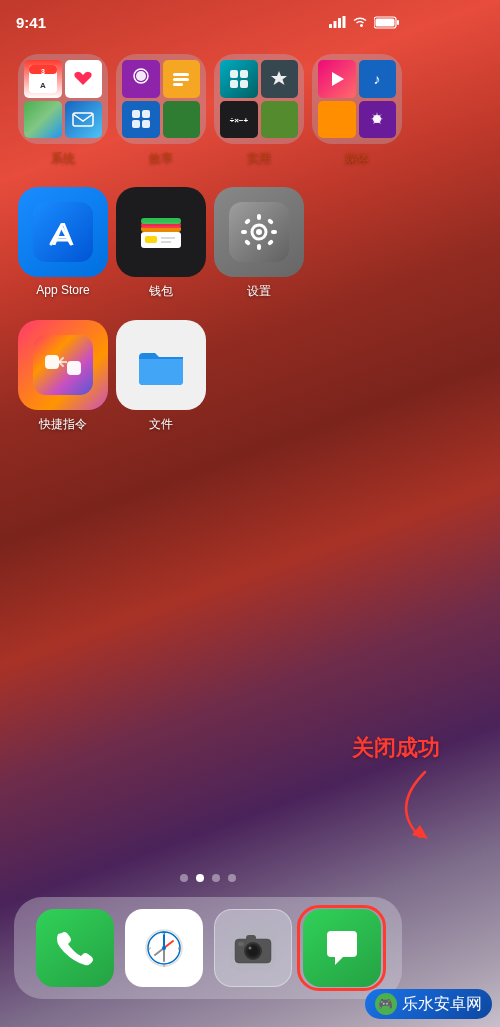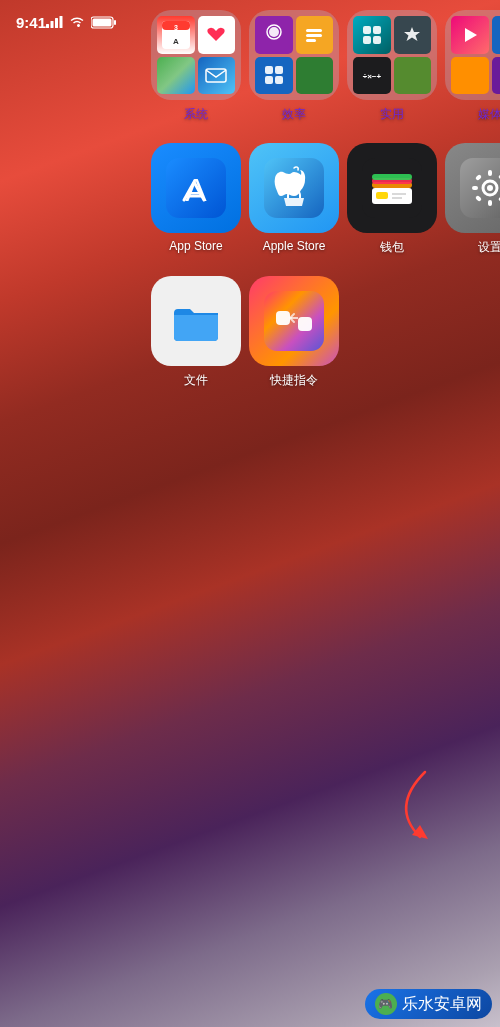--- a/index.html
+++ b/index.html
@@ -28,21 +28,21 @@
         #aaa0b0 95%,
         #c8c0cc 100%
       );
     }
 
     .screen-content {
       position: relative;
       width: 416px;
       height: 1027px;
       display: flex;
-      flex-direction: row;
+      flex-direction: column;
     }
 
     
     .status-bar {
       height: 44px;
       display: flex;
       align-items: center;
       justify-content: space-between;
       padding: 0 16px;
       color: white;
@@ -98,21 +98,21 @@
       padding: 6px;
       overflow: hidden;
     }
 
     .folder-sub {
       border-radius: 5px;
       overflow: hidden;
     }
 
     .folder-label {
-      color: #6d28d9;
+      color: #c2410c;
       font-size: 12px;
       text-shadow: 0 1px 3px rgba(0,0,0,0.5);
       text-align: center;
     }
 
     
     .app-row {
       display: grid;
       grid-template-columns: repeat(4, 1fr);
       gap: 8px;
@@ -457,40 +457,20 @@
             </defs>
             <rect width="60" height="60" fill="url(#as-grad)" rx="13"></rect>
             <text x="30" y="32" font-size="32" fill="white" text-anchor="middle" dominant-baseline="central" font-weight="300">A</text>
             <path d="M18 42 L28 24 L38 42" stroke="white" stroke-width="3" fill="none" stroke-linecap="round"></path>
             <line x1="21" y1="38" x2="35" y2="38" stroke="white" stroke-width="3" stroke-linecap="round"></line>
           </svg>
         </div>
         <span class="app-label">App Store</span>
       </div>
 
-      <div class="app-item">
-        <div class="app-icon icon-applestore">
-          <svg width="60" height="60" viewBox="0 0 60 60">
-            <defs>
-              <linearGradient id="aps-grad" x1="0%" y1="0%" x2="100%" y2="100%">
-                <stop offset="0%" style="stop-color:#4fc3f7"></stop>
-                <stop offset="100%" style="stop-color:#1565c0"></stop>
-              </linearGradient>
-            </defs>
-            <rect width="60" height="60" fill="url(#aps-grad)" rx="13"></rect>
-
-            <path d="M30 14 C34 14 37 17 37 17 C37 17 38 14 36 12 C39 12 42 16 41 22 C41 28 37 32 37 32 C35 36 33 38 30 38 C27 38 25 36 23 36 C21 36 19 38 17 38 C15 38 14 36 13 33 C11 29 10 24 11 20 C12 15 16 13 19 14 C21 15 23 16 25 16 C27 16 28 14 30 14Z" fill="white"></path>
-            <path d="M30 10 C32 8 35 9 34 12" stroke="white" stroke-width="1.5" fill="none" stroke-linecap="round"></path>
-
-            <path d="M20 40 L22 48 L38 48 L40 40Z" fill="white" opacity="0.9"></path>
-            <path d="M24 40 L24 37 Q24 33 30 33 Q36 33 36 37 L36 40" stroke="white" stroke-width="2" fill="none"></path>
-          </svg>
-        </div>
-        <span class="app-label">Apple Store</span>
-      </div>
 
       <div class="app-item">
         <div class="app-icon icon-wallet">
           <svg width="60" height="60" viewBox="0 0 60 60">
             <rect width="60" height="60" fill="#1c1c1e" rx="13"></rect>
 
             <rect x="10" y="24" width="40" height="6" rx="3" fill="#ff9500" opacity="0.9"></rect>
             <rect x="10" y="20" width="40" height="6" rx="3" fill="#ff2d55" opacity="0.9"></rect>
             <rect x="10" y="16" width="40" height="6" rx="3" fill="#30d158" opacity="0.9"></rect>
 
@@ -526,32 +506,20 @@
             <rect x="16.5" y="37.5" width="4" height="6" rx="2" fill="white" transform="rotate(-45 18.5 40.5)"></rect>
             <rect x="39.5" y="37.5" width="4" height="6" rx="2" fill="white" transform="rotate(45 41.5 40.5)"></rect>
           </svg>
         </div>
         <span class="app-label">设置</span>
       </div>
     </div>
 
     <div class="app-row">
 
-
-      <div class="app-item">
-        <div class="app-icon icon-files">
-          <svg width="60" height="60" viewBox="0 0 60 60">
-            <rect width="60" height="60" fill="#f0f0f0" rx="13"></rect>
-
-            <path d="M8 22 Q8 18 12 18 L24 18 L28 22 L52 22 Q52 22 52 26 L52 46 Q52 50 48 50 L12 50 Q8 50 8 46Z" fill="#1e88e5"></path>
-            <path d="M8 24 L52 24 L52 46 Q52 50 48 50 L12 50 Q8 50 8 46Z" fill="#42a5f5"></path>
-          </svg>
-        </div>
-        <span class="app-label">文件</span>
-      </div>
 
       <div class="app-item">
         <div class="app-icon icon-shortcuts">
           <svg width="60" height="60" viewBox="0 0 60 60">
             <defs>
               <linearGradient id="sh-grad" x1="0%" y1="0%" x2="100%" y2="100%">
                 <stop offset="0%" style="stop-color:#ff3b6b"></stop>
                 <stop offset="33%" style="stop-color:#ff9500"></stop>
                 <stop offset="66%" style="stop-color:#c850c0"></stop>
                 <stop offset="100%" style="stop-color:#5856d6"></stop>
@@ -563,20 +531,32 @@
 
             <rect x="12" y="20" width="14" height="14" rx="4" fill="white" opacity="0.95"></rect>
             <rect x="34" y="26" width="14" height="14" rx="4" fill="white" opacity="0.95"></rect>
             <path d="M26 27 L34 27" stroke="white" stroke-width="2" opacity="0.7"></path>
             <path d="M26 27 L30 23 M26 27 L30 31" stroke="white" stroke-width="2" stroke-linecap="round" opacity="0.7"></path>
           </svg>
         </div>
         <span class="app-label">快捷指令</span>
       </div>
 
+      <div class="app-item">
+        <div class="app-icon icon-files">
+          <svg width="60" height="60" viewBox="0 0 60 60">
+            <rect width="60" height="60" fill="#f0f0f0" rx="13"></rect>
+
+            <path d="M8 22 Q8 18 12 18 L24 18 L28 22 L52 22 Q52 22 52 26 L52 46 Q52 50 48 50 L12 50 Q8 50 8 46Z" fill="#1e88e5"></path>
+            <path d="M8 24 L52 24 L52 46 Q52 50 48 50 L12 50 Q8 50 8 46Z" fill="#42a5f5"></path>
+          </svg>
+        </div>
+        <span class="app-label">文件</span>
+      </div>
+
       <div class="app-item"></div>
     </div>
 
   </div>
 
   <div class="page-dots">
     <div class="dot"></div>
     <div class="dot active"></div>
     <div class="dot"></div>
     <div class="dot"></div>
@@ -639,20 +619,21 @@
 
           <path d="M8 10 Q8 6 12 6 L34 6 Q38 6 38 10 L38 28 Q38 32 34 32 L24 32 L16 40 L16 32 L12 32 Q8 32 8 28Z" fill="white"></path>
         </svg>
       </div>
     </div>
   </div>
 
 </div>
 
 <div class="annotation">
+  <span class="annotation-text">关闭成功</span>
   <svg class="annotation-arrow" viewBox="0 0 60 80">
     <path d="M45 5 Q10 40 40 70" stroke="#ff3b30" stroke-width="2.5" fill="none" stroke-linecap="round"></path>
     <polygon points="32,68 48,72 40,58" fill="#ff3b30"></polygon>
   </svg>
 </div>
 
 <div class="watermark">
   <div class="watermark-icon">🎮</div>
   <span class="watermark-text">乐水安卓网</span>
 </div>

